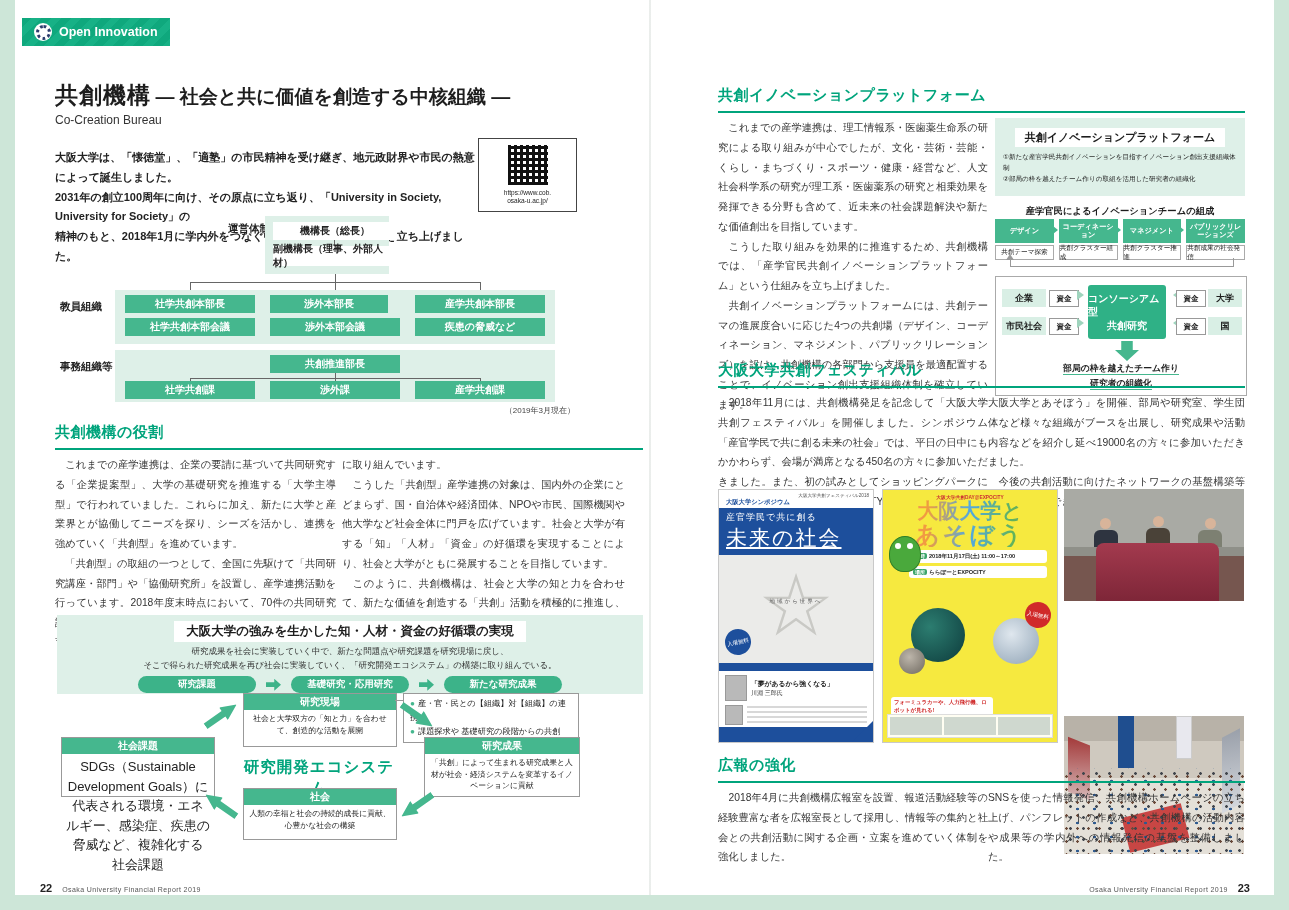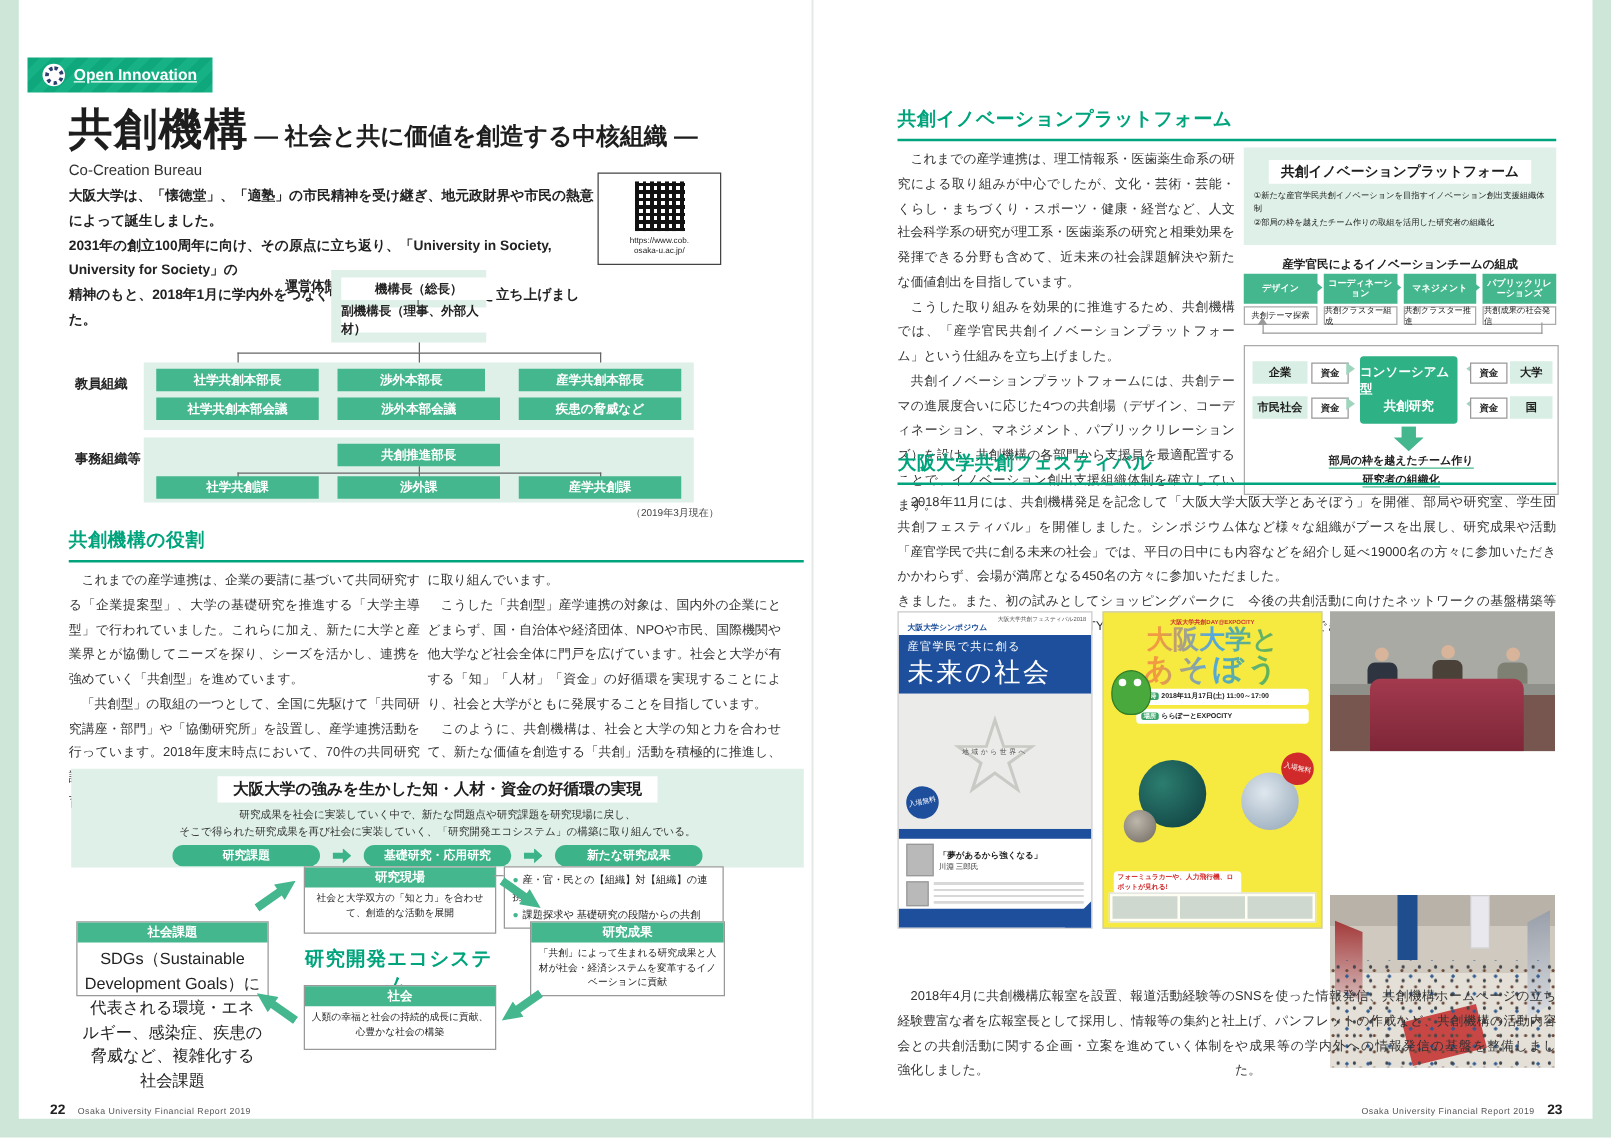--- a/index.html
+++ b/index.html
@@ -18,21 +18,21 @@
   .body-txt{font-size:10.3px;line-height:1.92;text-align:justify;color:#333;}
   .gbox{background:#45b78e;color:#fff;font-weight:bold;text-align:center;display:flex;align-items:center;justify-content:center;}
   .panel{background:#def0e8;}
   .line{background:#666;}
   
   .badge{display:flex;align-items:center;gap:7px;padding:0 12px;height:28px;
     background:repeating-linear-gradient(135deg,#0fa87d 0 7px,#17b186 7px 14px);
     color:#fff;font-weight:bold;font-size:12.5px;}
   .badge-ic{width:18px;height:18px;border-radius:50%;background:#fff;display:flex;align-items:center;justify-content:center;}
   .badge-ic i{display:block;width:9px;height:9px;border-radius:50%;border:3px dotted #2c3d6e;}
-  .h1-main{font-size:35px;font-weight:bold;color:#1d1d1d;letter-spacing:1px;}
+  .h1-main{font-size:23px;font-weight:bold;color:#1d1d1d;letter-spacing:1px;}
   .h1-sub{font-size:19px;font-weight:bold;color:#1d1d1d;}
   .h1-en{font-size:12px;color:#333;margin-top:2px;}
   .intro{font-size:11px;font-weight:bold;line-height:1.8;color:#222;}
   .qr-box{border:1px solid #444;background:#fff;display:flex;flex-direction:column;align-items:center;justify-content:center;gap:4px;}
   .qr{width:40px;height:40px;
     background-image:repeating-linear-gradient(0deg,#111 0 3px,transparent 3px 6px),repeating-linear-gradient(90deg,#111 0 3px,#fff 3px 6px);
     outline:3px solid #fff;}
   .qr-cap{font-size:6.5px;line-height:1.3;text-align:center;color:#222;}
   
   .org-label{font-size:10.5px;font-weight:bold;color:#222;}
@@ -72,21 +72,21 @@
   .cons-center{background:#2fb186;border-radius:3px;color:#fff;font-weight:bold;font-size:10px;line-height:1.35;display:flex;flex-direction:column;align-items:center;justify-content:center;}
   .dn-arr{width:24px;height:20px;background:#45b78e;clip-path:polygon(26% 0,74% 0,74% 45%,100% 45%,50% 100%,0 45%,26% 45%);}
   .outcome{font-size:8.8px;font-weight:bold;text-align:center;color:#222;}
   .outcome span{border-bottom:1.5px solid #45b78e;padding-bottom:1px;}
   
   .poster{border:1px solid #c9c9c9;background:#fff;overflow:hidden;}
   .p1-tag{font-size:4.6px;color:#555;text-align:right;padding:3px 4px 0 0;}
   .p1-series{font-size:6.3px;font-weight:bold;color:#1d4f9c;padding:0 0 1px 7px;}
   .p1-band{background:#1d4f9c;color:#fff;padding:3px 7px;}
   .p1-t1{font-size:9px;letter-spacing:1px;}
-  .p1-t2{font-family:"Liberation Serif","DejaVu Serif",serif;font-size:21px;letter-spacing:2px;}
+  .p1-t2{font-family:"Liberation Serif","DejaVu Serif",serif;font-size:21px;letter-spacing:2px;text-decoration:underline;}
   .p1-photo{background:#ebebe9;position:relative;}
   .p1-star{position:absolute;left:50%;top:46%;transform:translate(-50%,-50%);font-size:86px;color:#c9c9c5;line-height:1;}
   .p1-cap{position:absolute;left:0;right:0;top:40%;text-align:center;font-size:5.5px;letter-spacing:2px;color:#555;}
   .p1-freebadge{position:absolute;left:6px;bottom:8px;width:26px;height:26px;border-radius:50%;background:#1d4f9c;color:#fff;font-size:5.5px;display:flex;align-items:center;justify-content:center;transform:rotate(-12deg);text-align:center;line-height:1.2;}
   .p1-bar{background:#1d4f9c;height:8px;}
   .p1-quote{font-size:6.8px;font-weight:bold;color:#1d1d1d;}
   .p1-name{font-size:6px;color:#333;}
   .p1-foot{background:#1d4f9c;height:16px;position:relative;}
   .p1-corner{position:absolute;right:0;bottom:0;width:0;height:0;border-left:22px solid transparent;border-bottom:22px solid #1d4f9c;}
   .portrait{background:#b9b9b9;border:1px solid #999;}
@@ -125,21 +125,21 @@
   .folio{font-size:11px;font-weight:bold;color:#222;}
   .foot-txt{font-size:7px;color:#555;letter-spacing:.4px;}
 </style>
 </head>
 <body>
 
 <div id="canvas">
   <div class="abs spread"></div>
   <div class="abs gutter"></div>
 
-  <div class="abs badge" style="left:22px;top:46px;text-decoration:underline;">
+  <div class="abs badge" style="left:22px;top:18px;">
     <span class="badge-ic">
         <i></i>
       </span>
     <span>Open Innovation</span>
   </div>
 
   <div class="abs" style="left:55px;top:80px;">
     <span class="h1-main">共創機構</span>
     <span class="h1-sub">― 社会と共に価値を創造する中核組織 ―</span>
     <div class="h1-en">Co-Creation Bureau</div>
@@ -401,20 +401,21 @@
   <div class="abs photo" style="left:1064px;top:604px;width:180px;height:138px;">
     <div class="ph2-bg"></div>
     <div class="ph2-esc"></div>
     <div class="ph2-esc2"></div>
     <div class="ph2-banner"></div>
     <div class="ph2-banner2"></div>
     <div class="ph2-carpet"></div>
     <div class="ph2-crowd"></div>
   </div>
 
+  <div class="abs sec-h" style="left:718px;top:756px;width:527px;">広報の強化</div>
   <div class="abs body-txt" style="left:718px;top:788px;width:270px;">
     <div>　2018年4月に共創機構広報室を設置、報道活動経験等の経験豊富な者を広報室長として採用し、情報等の集約と社会との共創活動に関する企画・立案を進めていく体制を強化しました。</div>
   </div>
   <div class="abs body-txt" style="left:988px;top:788px;width:257px;">
     <div>SNSを使った情報発信、共創機構ホームページの立ち上げ、パンフレットの作成など、共創機構の活動内容や成果等の学内外への情報発信の基盤を整備しました。</div>
   </div>
 
   <div class="abs" style="left:1020px;top:882px;width:230px;display:flex;justify-content:flex-end;align-items:baseline;gap:10px;">
     <span class="foot-txt">Osaka University Financial Report 2019</span>
     <span class="folio">23</span>

